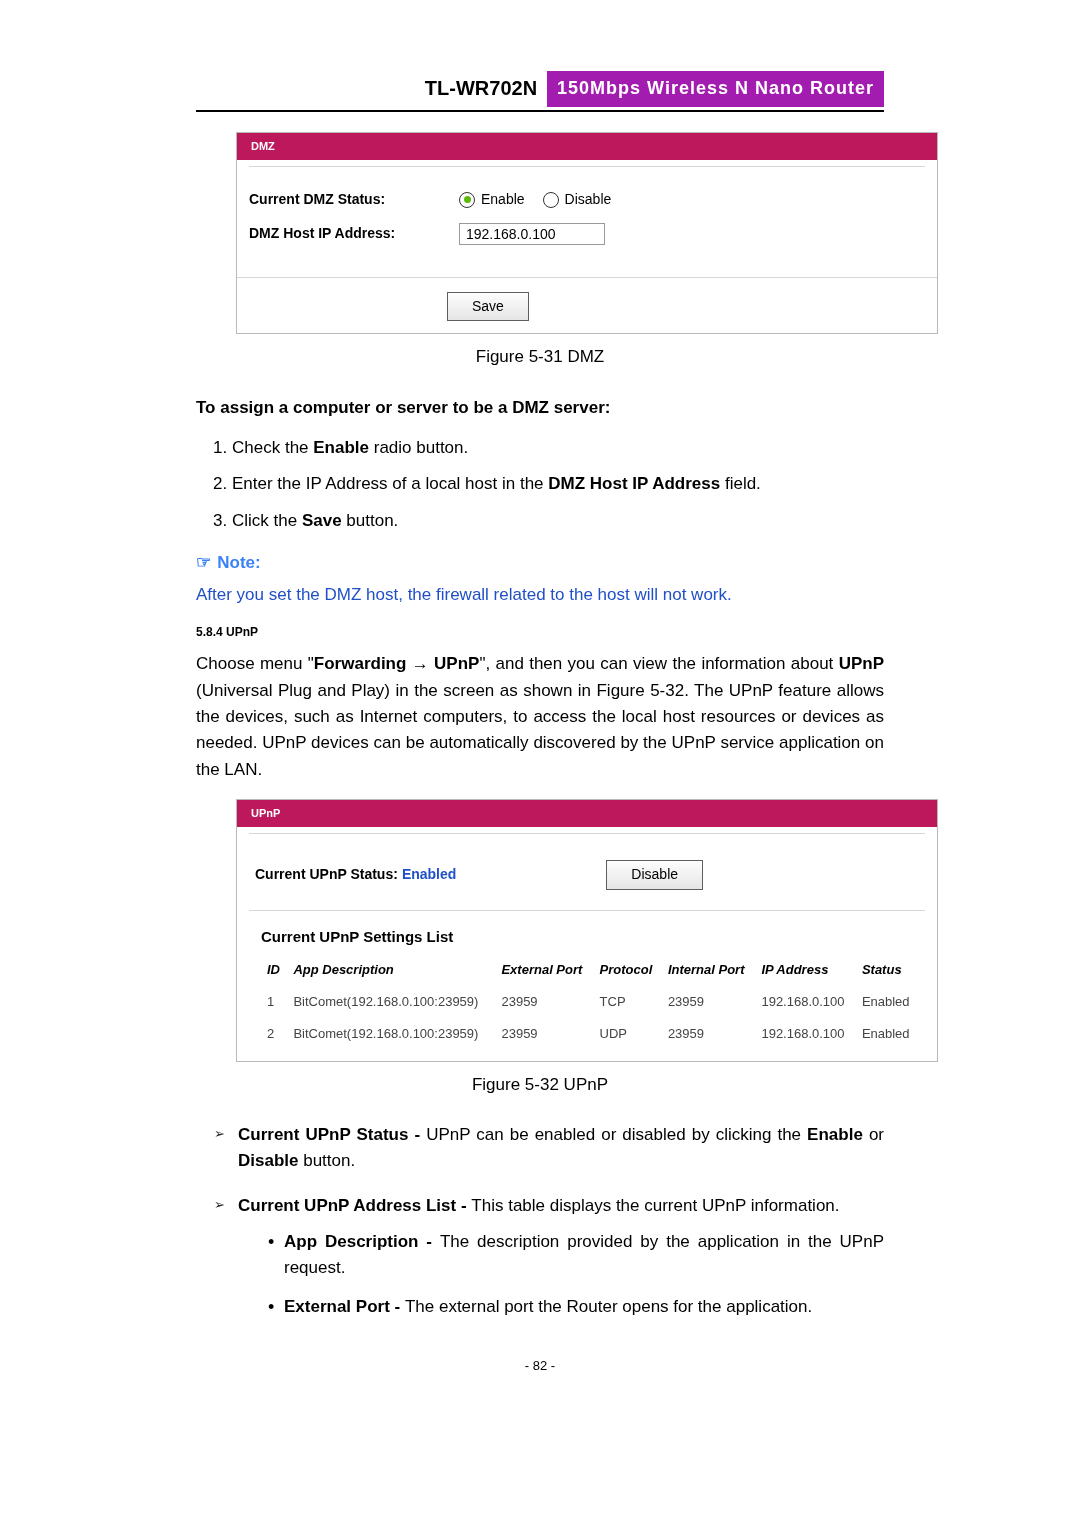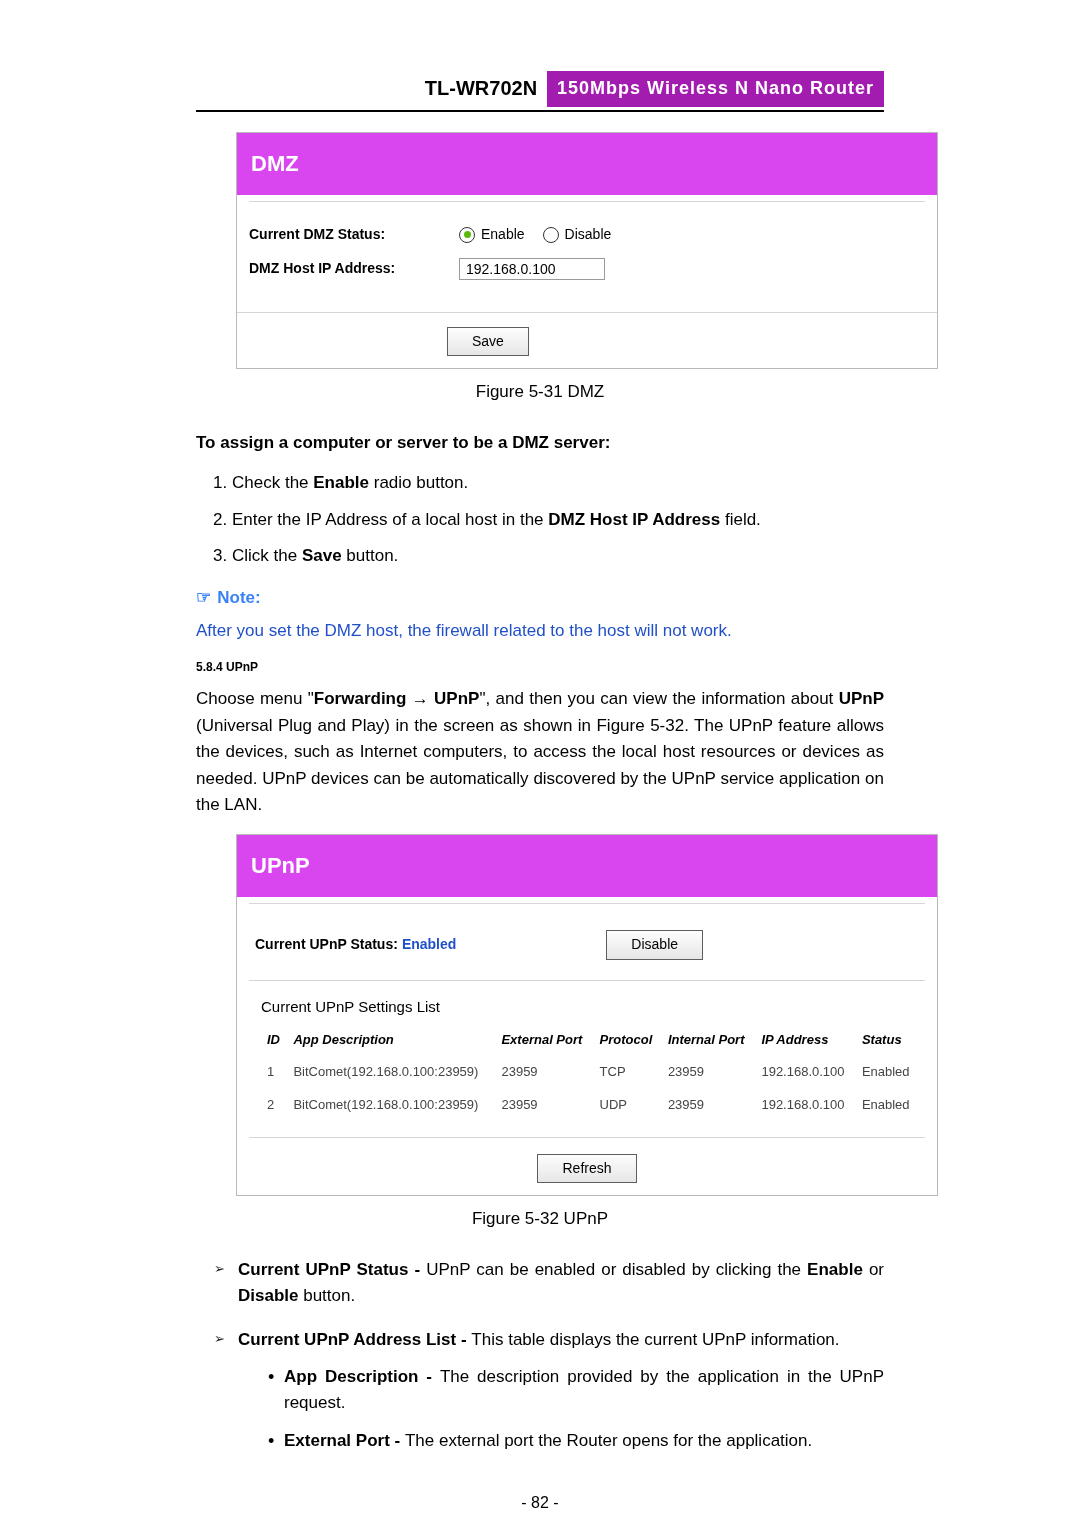--- a/index.html
+++ b/index.html
@@ -38,25 +38,25 @@
     letter-spacing: 1px;
   }
 
   
   .panel {
     border: 1px solid #b9b9b9;
     margin: 6px 0 6px 40px;
     width: 700px;
   }
   .panel-title {
-    background: #d946ef;
+    background: #be185d;
     color: #fff;
     font-weight: bold;
-    font-size: 22px;
-    padding: 14px 14px;
+    font-size: 11px;
+    padding: 5px 14px;
   }
   .panel-sep {
     border-top: 1px solid #d6d6d6;
     margin: 0 12px;
   }
 
   
   .dmz-body {
     padding: 22px 12px 16px 12px;
     font-size: 14px;
@@ -102,36 +102,36 @@
   .h584 { font-weight: bold; font-size: 12px; margin: 8px 0 10px 0; }
 
   .para { text-align: justify; margin: 0 0 16px 0; }
 
   
   .panel-upnp { width: 700px; margin: 6px 0 6px 40px; border: 1px solid #b9b9b9; }
   .upnp-status-row { padding: 26px 18px 20px 18px; font-size: 14px; display: flex; align-items: center; }
   .upnp-status-label { font-weight: bold; }
   .upnp-status-val { color: #2050c8; font-weight: bold; margin-left: 4px; }
   .upnp-disable-btn { margin-left: 150px; }
-  .upnp-list-title { font-weight: normal; font-size: 15px; padding: 14px 18px 8px 24px; }
+  .upnp-list-title { font-weight: bold; font-size: 15px; padding: 14px 18px 8px 24px; }
   .upnp-table-wrap { padding: 0 18px 8px 24px; }
   table.upnp { width: 100%; font-size: 13px; border-collapse: collapse; }
   table.upnp th { text-align: left; font-weight: bold; padding: 4px 6px 8px 6px; font-style: italic; }
   table.upnp td { padding: 4px 6px 8px 6px; color: #444; }
   .upnp-refresh-row { text-align: center; padding: 16px 0 12px 0; border-top: 1px solid #d6d6d6; margin: 6px 12px 0 12px; }
 
   ul.arrow { list-style: none; padding-left: 24px; margin: 0; }
   ul.arrow > li { position: relative; padding-left: 18px; margin-bottom: 18px; text-align: justify; }
   ul.arrow > li::before { content: "➢"; position: absolute; left: -6px; top: 2px; font-size: 13px; color: #222; }
 
   ul.disc { list-style: none; padding-left: 30px; margin: 10px 0 0 0; }
   ul.disc > li { position: relative; padding-left: 16px; margin-bottom: 12px; }
   ul.disc > li::before { content: "•"; position: absolute; left: 0; top: 0; font-size: 18px; }
 
-  .page-num { text-align: center; font-size: 16px; margin-top: 36px; }
+  .page-num { text-align: center; font-size: 13px; margin-top: 36px; }
 </style>
 </head>
 <body>
 
 <div class="page">
 
   <div class="header-bar">
     <div class="header-spacer"></div>
     <div class="header-model">TL-WR702N</div>
     <div class="header-desc">150Mbps  Wireless  N  Nano  Router</div>
@@ -222,23 +222,20 @@
             <td>BitComet(192.168.0.100:23959)</td>
             <td>23959</td>
             <td>UDP</td>
             <td>23959</td>
             <td>192.168.0.100</td>
             <td>Enabled</td>
           </tr>
         </tbody>
       </table>
     </div>
-    <div class="upnp-refresh-row">
-      <span class="btn">Refresh</span>
-    </div>
   </div>
 
   <div class="fig-caption">Figure 5-32 UPnP</div>
 
   <ul class="arrow">
     <li>
       <b>Current UPnP Status - </b><span>UPnP can be enabled or disabled by clicking the </span><b>Enable</b><span> or </span><b>Disable</b><span> button.</span>
     </li>
     <li>
       <b>Current UPnP Address List - </b><span>This table displays the current UPnP information.</span>

